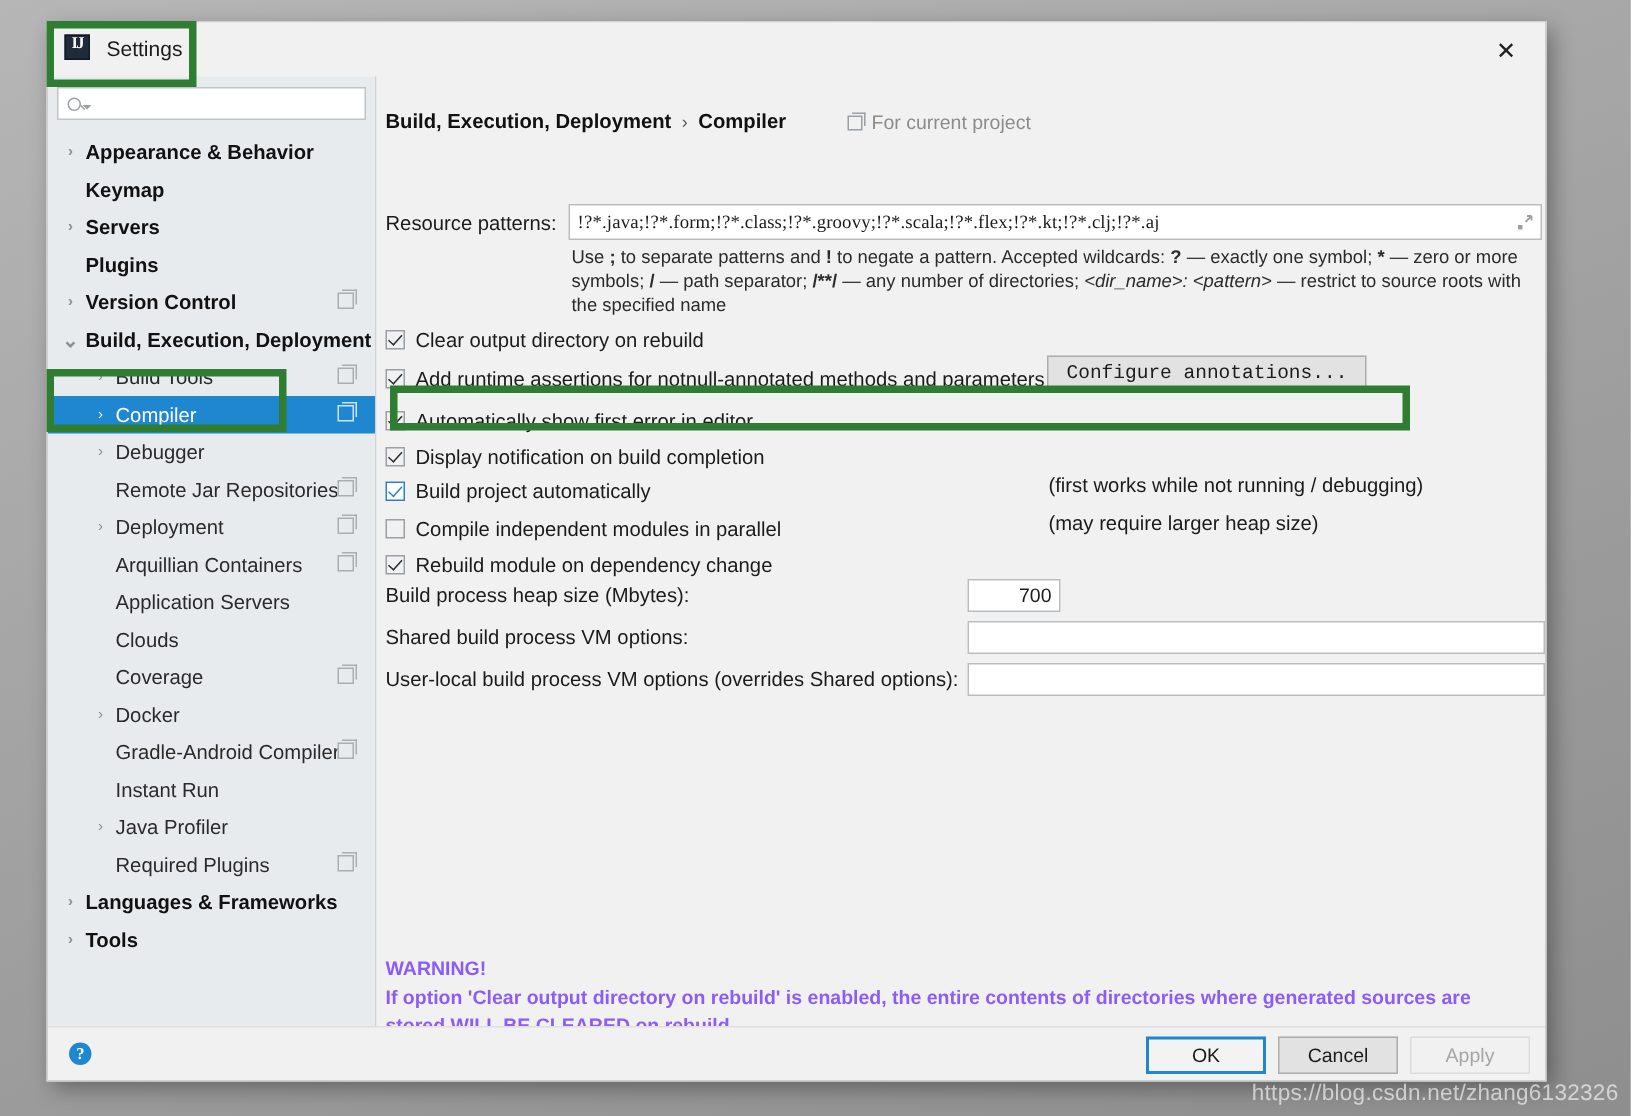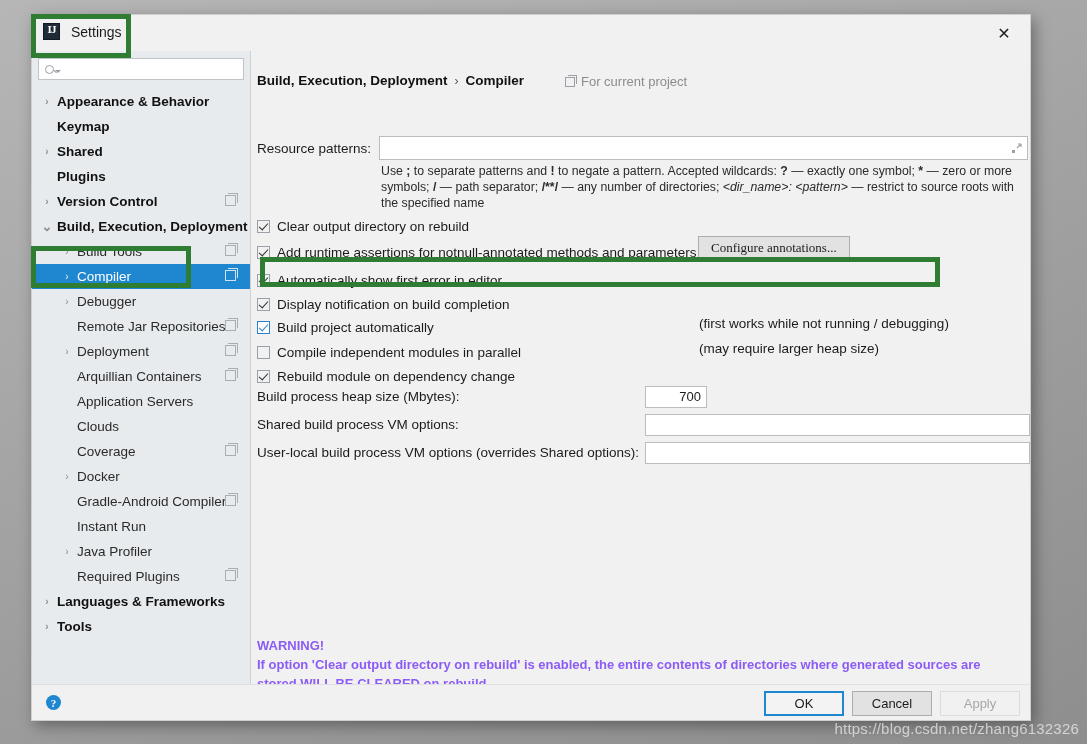--- a/index.html
+++ b/index.html
@@ -266,21 +266,21 @@
     font-size: 13.5px;
     color: #1b1b1b;
   }
 
   .btn {
     background: #e2e2e2;
     border: 1px solid #adadad;
     font-size: 13px;
     color: #1b1b1b;
     padding: 3px 12px;
-    font-family: Liberation Serif, serif;
+    font-family: Liberation Mono, monospace;
   }
   .cfg-btn {
     position: absolute;
     left: 447px; top: 186px;
     height: 22px;
     display: flex; align-items: center;
   }
 
   .fld-row {
     position: absolute;
@@ -401,21 +401,21 @@
             <div class="tree-row bold indent1">
               <span class="tw">›</span>
               <span class="lbl">Appearance &amp; Behavior</span>
             </div>
             <div class="tree-row bold indent1">
               <span class="tw empty">›</span>
               <span class="lbl">Keymap</span>
             </div>
             <div class="tree-row bold indent1">
               <span class="tw">›</span>
-              <span class="lbl">Shared</span>
+              <span class="lbl">Servers</span>
             </div>
             <div class="tree-row bold indent1">
               <span class="tw empty">›</span>
               <span class="lbl">Plugins</span>
             </div>
             <div class="tree-row bold indent1">
               <span class="tw">›</span>
               <span class="lbl">Version Control</span>
               <span class="proj-icon"></span>
             </div>
@@ -507,20 +507,21 @@
         </div>
 
         <div class="for-proj">
           <span class="for-proj-icon"></span>
           <span>For current project</span>
         </div>
 
         <div class="row-res">
           <span class="res-label">Resource patterns:</span>
           <div class="res-field">
+            <span class="res-value">!?*.java;!?*.form;!?*.class;!?*.groovy;!?*.scala;!?*.flex;!?*.kt;!?*.clj;!?*.aj</span>
             <span class="expand-btn">
               <svg width="11" height="11" viewBox="0 0 11 11" aria-hidden="true">
                 <path d="M10 1 L6 5" stroke="#9aa0a6" stroke-width="1.2" fill="none"></path>
                 <path d="M10 1 L10 4 M10 1 L7 1" stroke="#9aa0a6" stroke-width="1.2" fill="none"></path>
                 <rect x="1" y="7" width="3" height="3" fill="#9aa0a6"></rect>
               </svg>
             </span>
           </div>
         </div>
 

